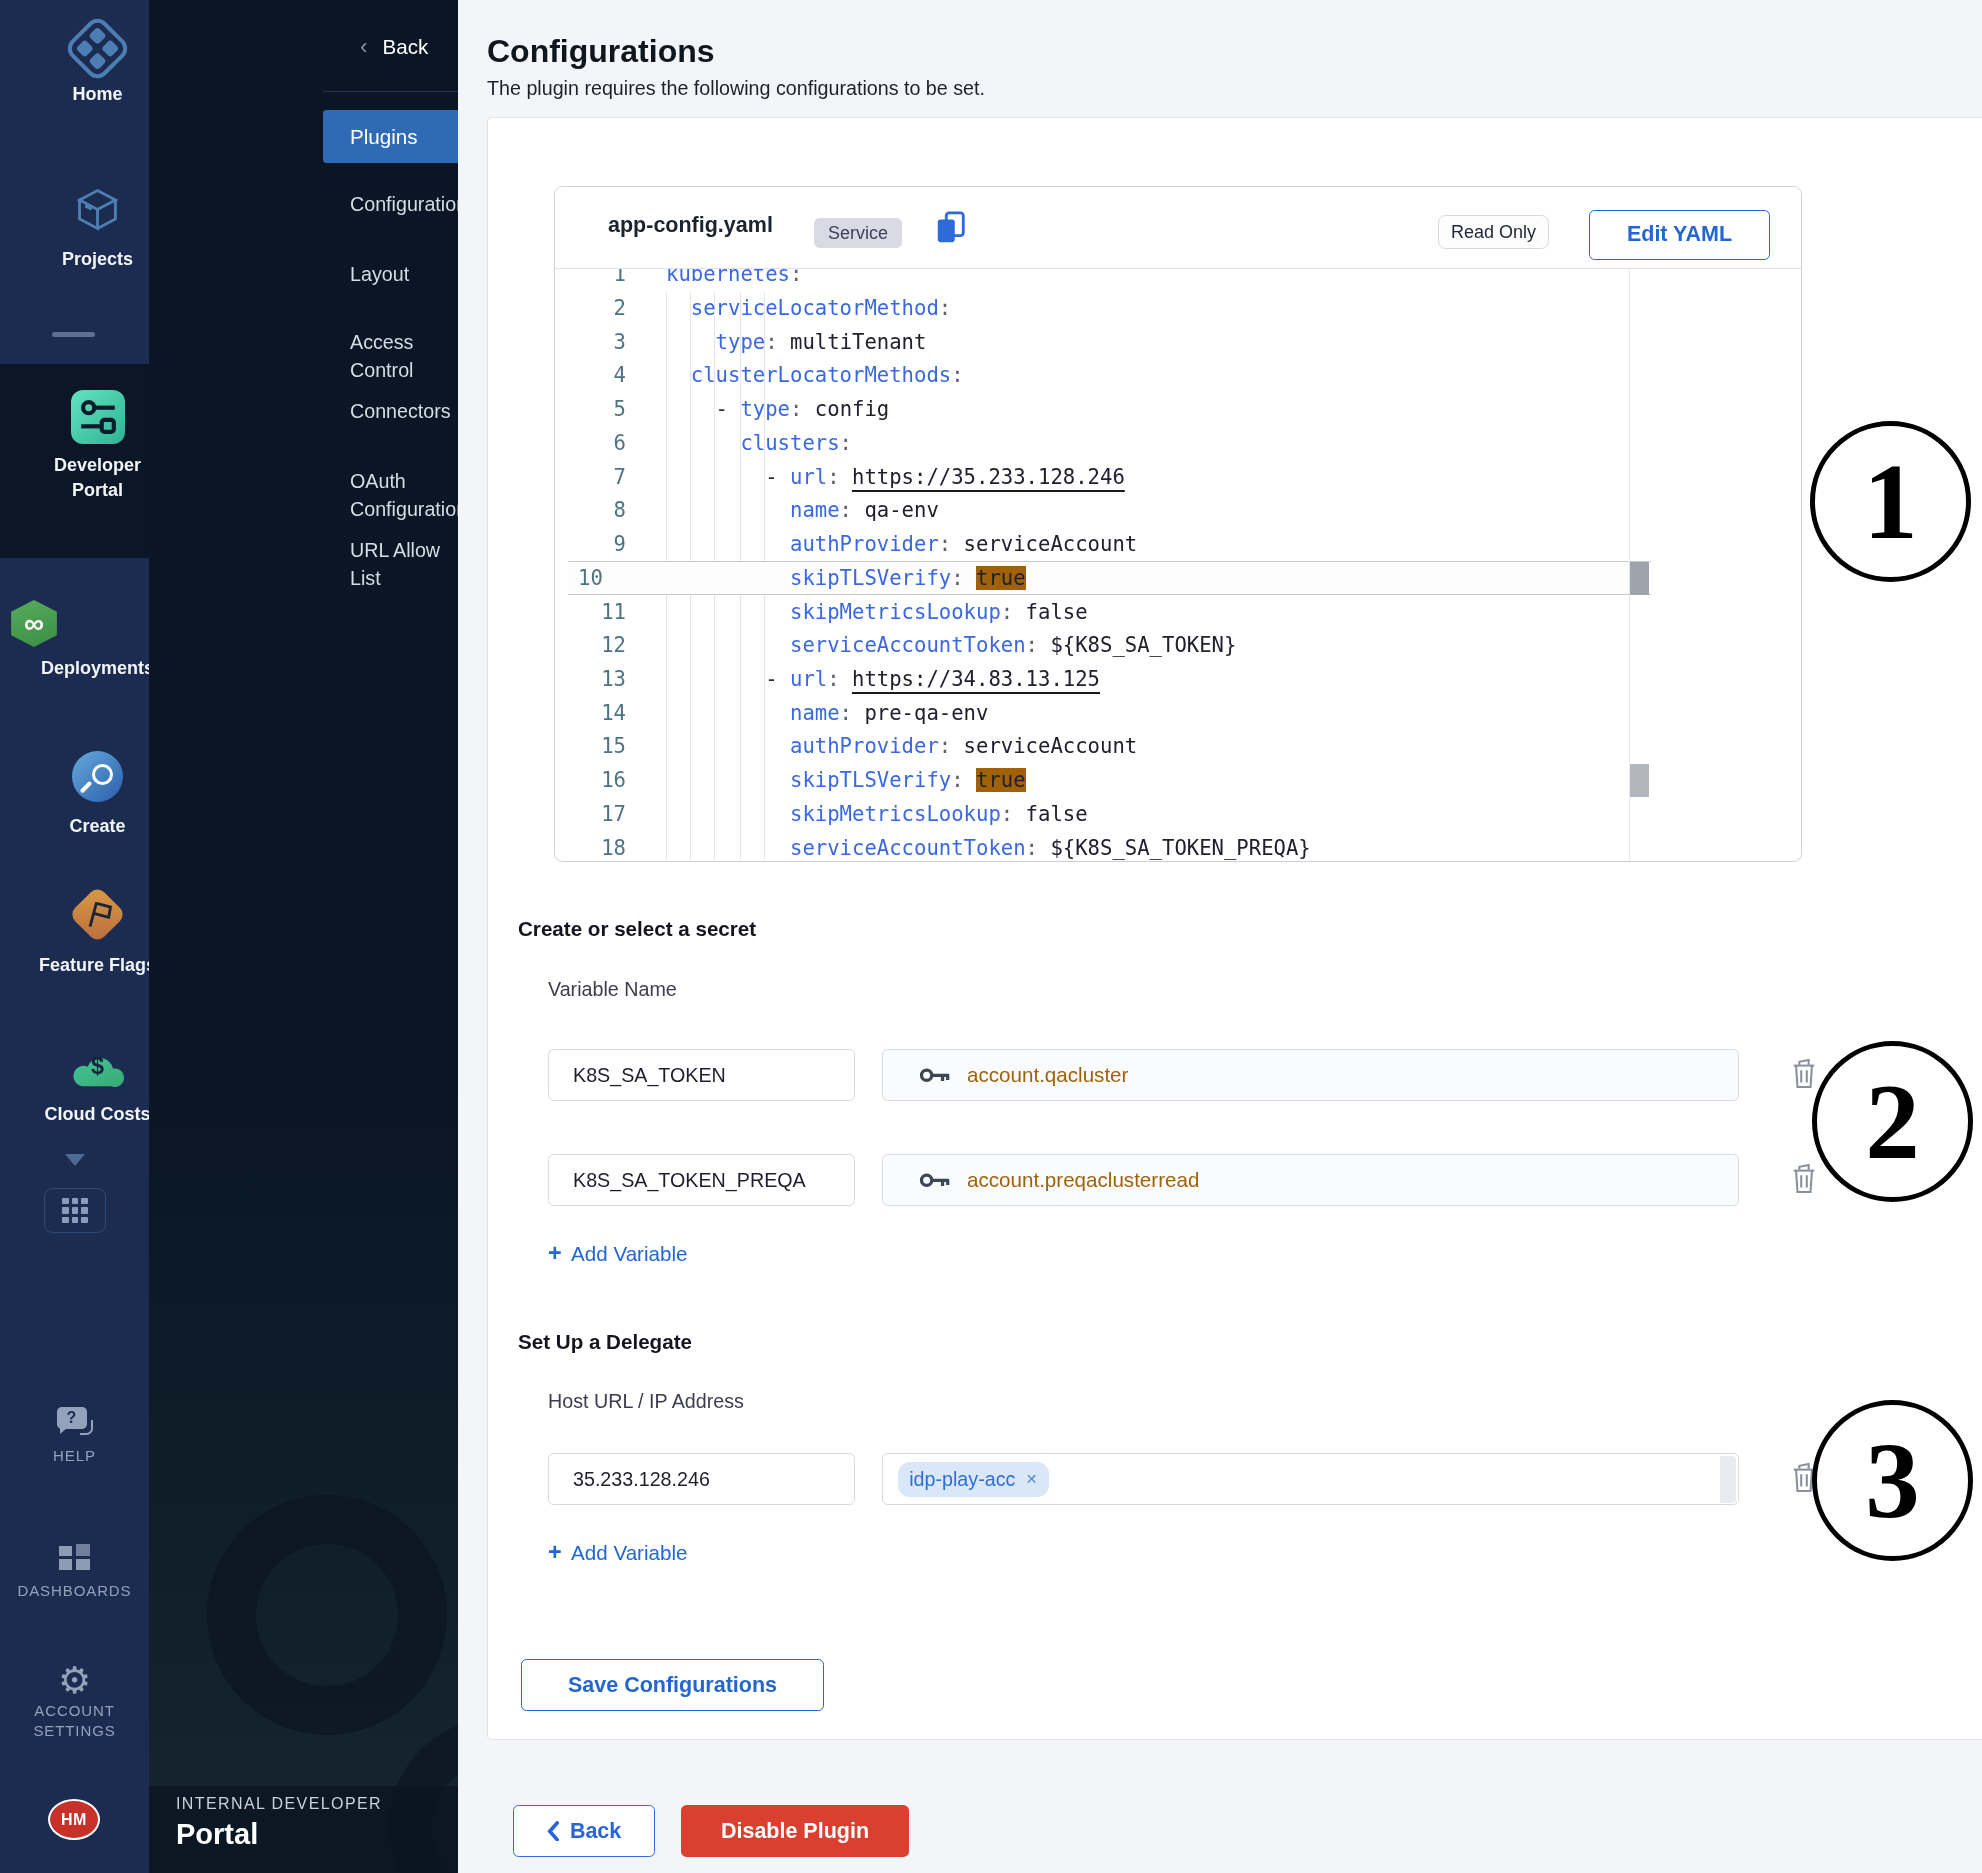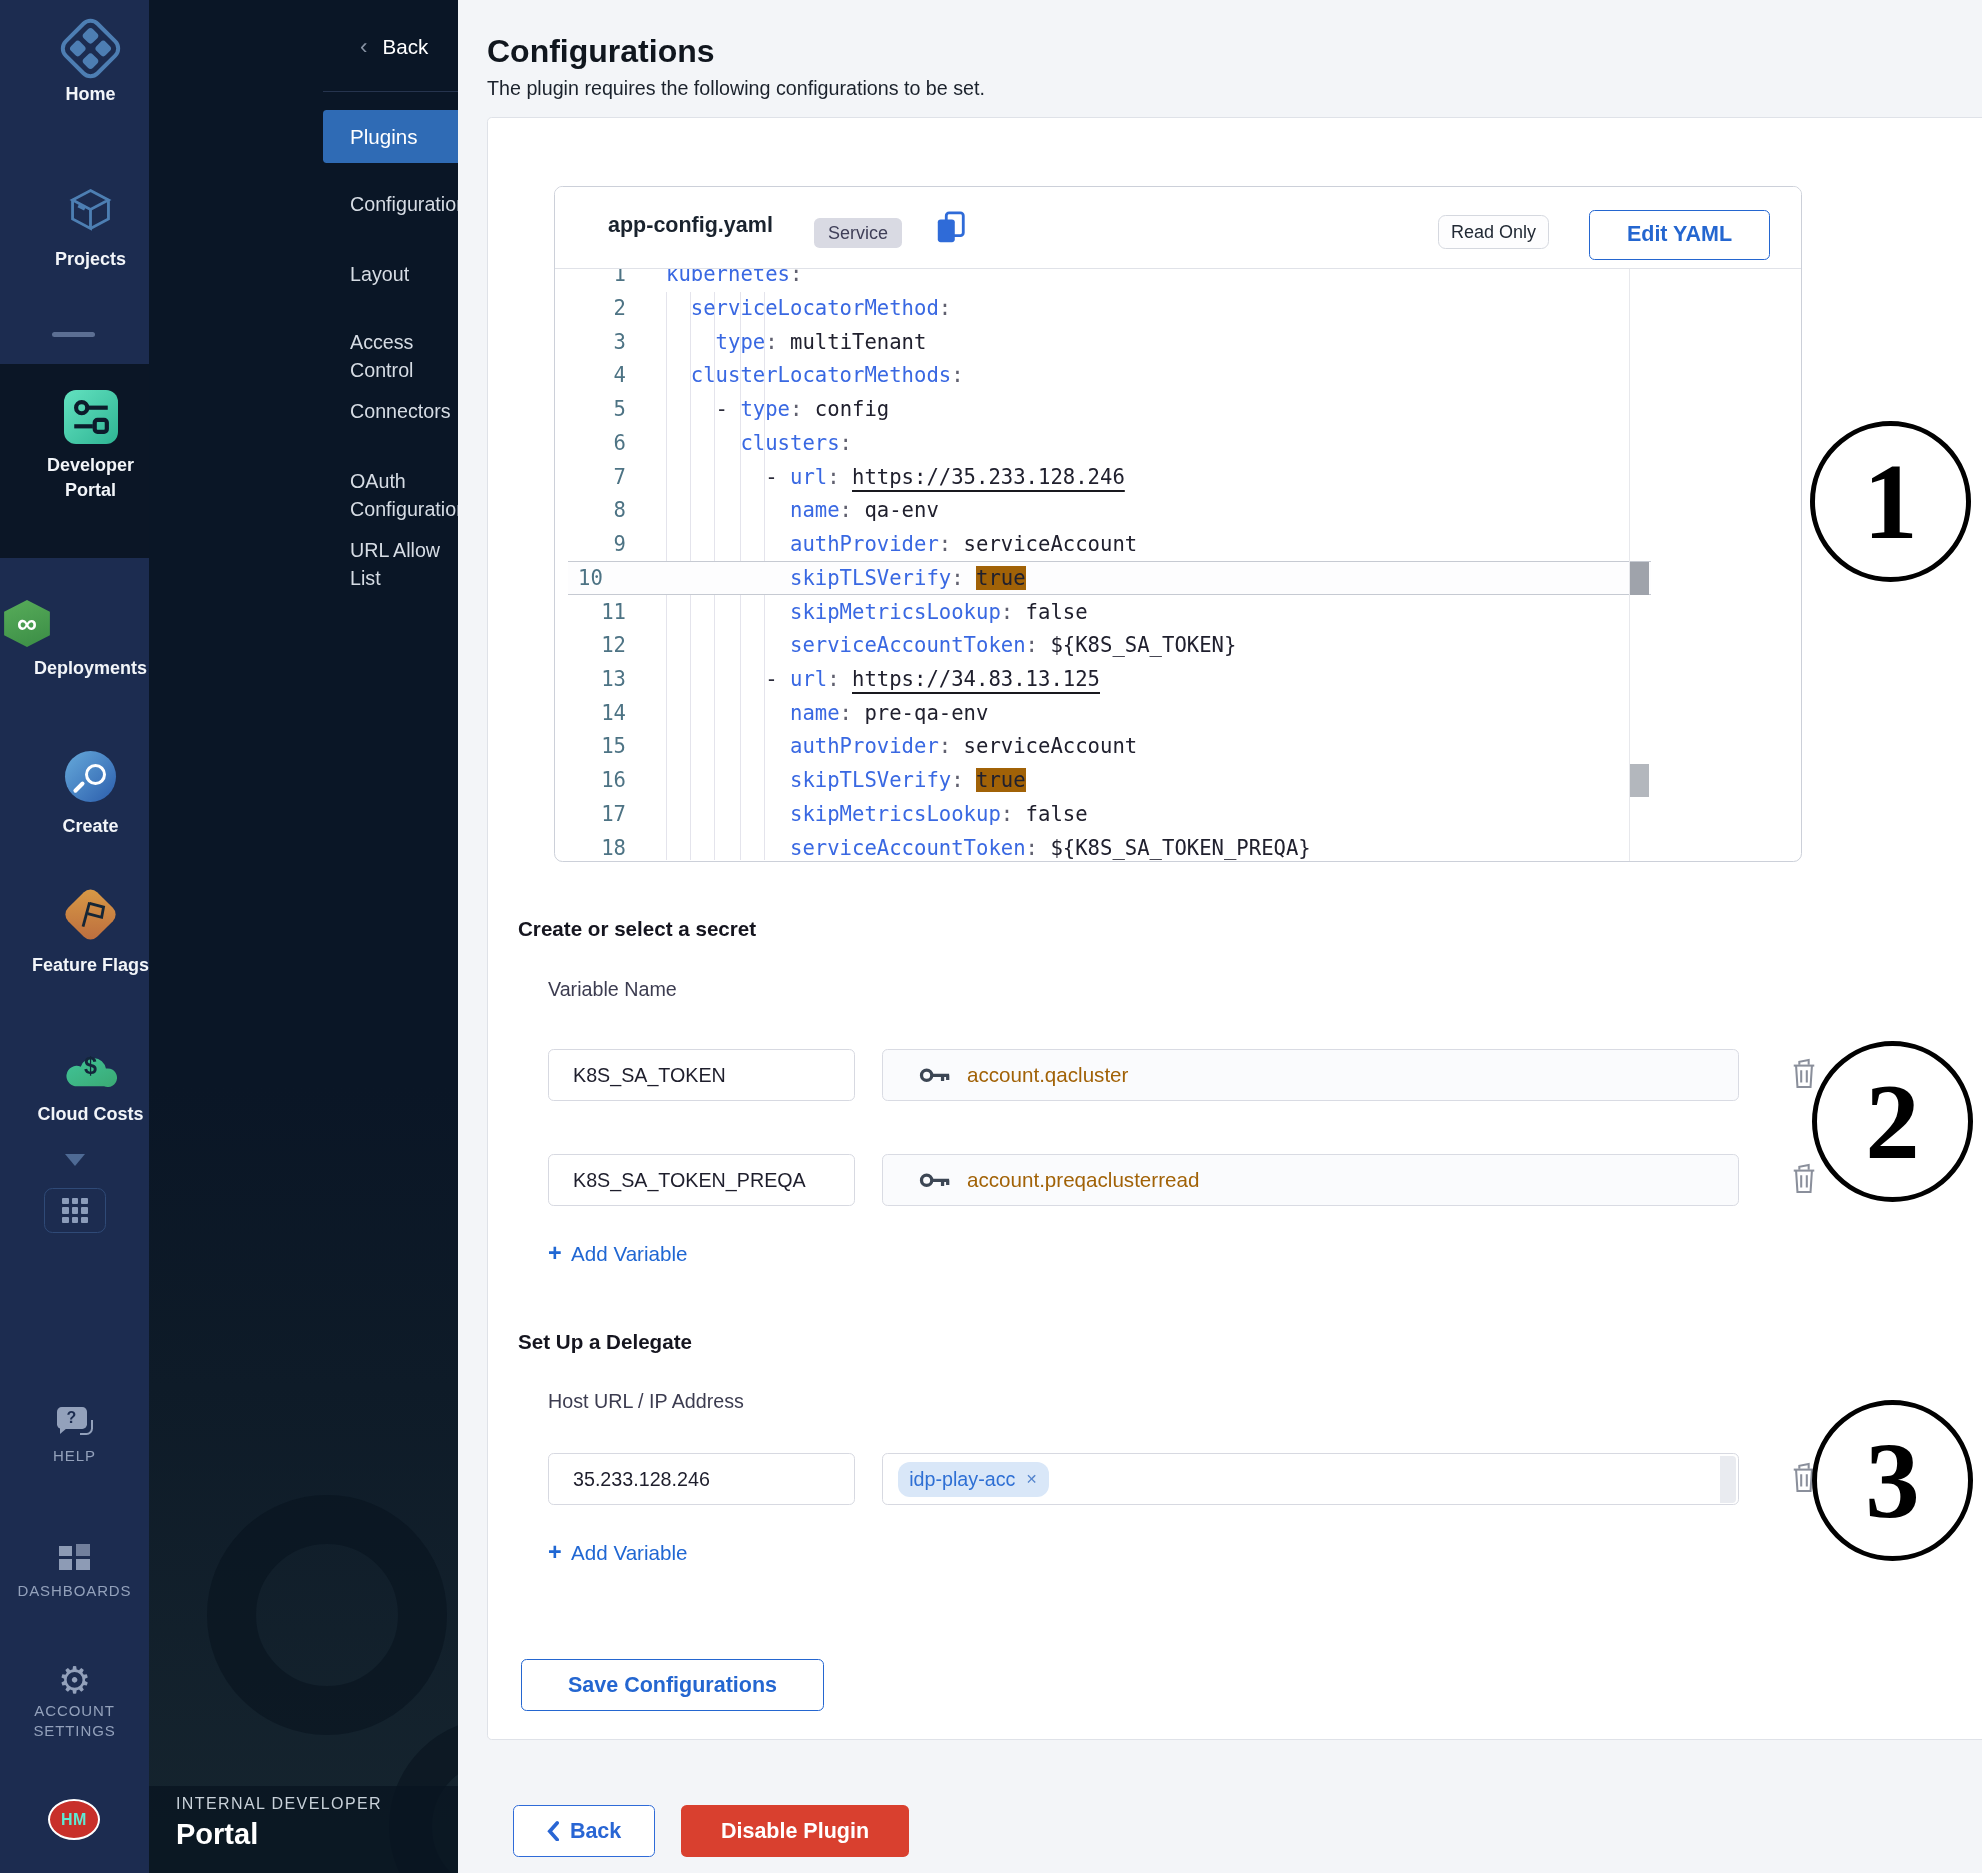--- a/index.html
+++ b/index.html
@@ -1,21 +1,21 @@
 <!DOCTYPE html>
 <html style="font-size:15px"><head>
 <meta charset="utf-8">
 <style>
   html,body{margin:0;padding:0;width:1983px;height:1874px;overflow:hidden;
     font-family:"Liberation Sans",sans-serif;background:#f3f5f8;}
   #app{position:relative;width:1983px;height:1874px;}
   
   #modbar{position:absolute;left:0;top:0;width:149px;height:1874px;background:#1c2c50;}
   #modbar .activeblock{position:absolute;left:0;top:364px;width:149px;height:194px;background:#0b1626;}
-  .mod{position:absolute;left:1px;width:179px;text-align:center;cursor:pointer;}
+  .mod{position:absolute;left:8px;width:179px;text-align:center;cursor:pointer;}
   .mod .mlabel{color:#f2f5f9;font-size:18px;font-weight:600;margin-top:9.4px;line-height:24px;}
   .micon{display:inline-block;}
   .hlogo{width:49px;height:49px;transform:rotate(45deg);border:4.7px solid #4d7eb3;border-radius:12px;
     display:grid;grid-template-columns:1fr 1fr;grid-template-rows:1fr 1fr;gap:4.7px;padding:4.7px;box-sizing:border-box;}
   .hlogo span{background:#4d7eb3;border-radius:3.7px;}
   .dpicon{width:54px;height:54px;border-radius:12px;background:linear-gradient(135deg,#63e2c0,#2eb493);}
   .cdicon{width:52px;height:47px;clip-path:polygon(50% 0,94% 25%,94% 75%,50% 100%,6% 75%,6% 25%);
     background:linear-gradient(160deg,#58ad5a,#3a8c45);display:flex;align-items:center;justify-content:center;}
   .cdicon span{color:#fff;font-size:28px;font-weight:700;line-height:1;}
   .ciicon{width:51px;height:51px;border-radius:50%;background:linear-gradient(135deg,#66aadb,#2b5dac);position:relative;}
@@ -39,21 +39,21 @@
   .helpicon .bub{position:absolute;left:0;top:0;width:30px;height:21.5px;background:#93a1bb;border-radius:4.7px;
     color:#1c2c50;font-size:16px;font-weight:700;text-align:center;line-height:21.5px;}
   .helpicon .bub:after{content:"";position:absolute;left:3.7px;bottom:-5.6px;border-left:7.5px solid #93a1bb;border-bottom:6.6px solid transparent;}
   .helpicon .echo{position:absolute;right:0;bottom:0;width:10.3px;height:13px;border-right:2.8px solid #93a1bb;
     border-bottom:2.8px solid #93a1bb;border-radius:0 0 6.6px 0;}
   .dashicon{position:relative;display:inline-block;width:31px;height:26px;}
   .dashicon span{position:absolute;background:#8d9bb5;}
   .gearicon{font-size:37px;color:#93a1bb;line-height:37px;}
   .avatar{position:absolute;left:48px;top:1799px;width:52px;height:41px;border-radius:50%;background:#c8302a;
     border:2.8px solid #fff;box-sizing:border-box;display:flex;align-items:center;justify-content:center;cursor:pointer;}
-  .avatar span{color:#5eead4;font-size:16px;font-weight:700;letter-spacing:0.5px;}
+  .avatar span{color:#ffffff;font-size:16px;font-weight:700;letter-spacing:0.5px;}
   
   #subnav{position:absolute;left:149px;top:0;width:309px;height:1874px;overflow:hidden;
     background:linear-gradient(180deg,#0a1626 0%,#0a1626 58%,#0e1b28 74%,#16252f 100%);}
   #subnav .backrow{position:absolute;left:211px;top:34px;color:#fff;font-size:20.6px;cursor:pointer;}
   #subnav .backrow .chev{color:#8792a3;margin-right:15px;font-size:22.5px;}
   #subnav .divline{position:absolute;left:174px;top:91px;width:259px;height:0.9px;background:#26344e;}
   .navitem{position:absolute;left:201px;color:#d6dce4;font-size:19.7px;cursor:pointer;line-height:28px;}
   .navactive{position:absolute;left:174px;top:110px;width:257px;height:53px;background:#2f6bb5;border-radius:3.7px;
     display:flex;align-items:center;cursor:pointer;}
   .navactive span{color:#fff;font-size:20.6px;margin-left:27px;}

